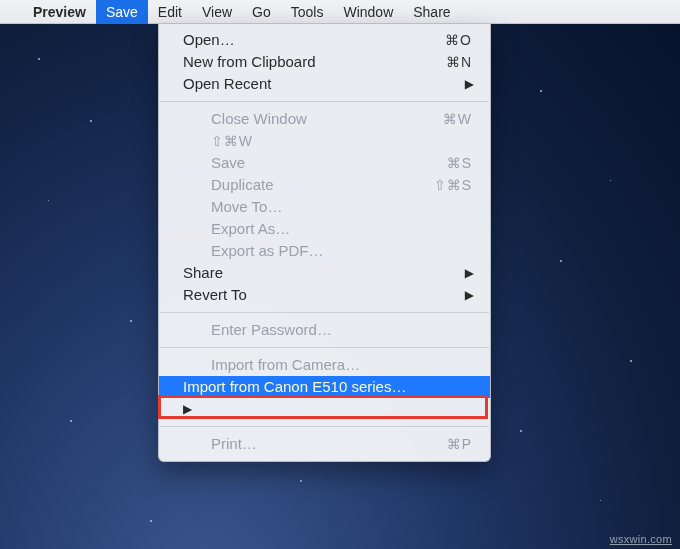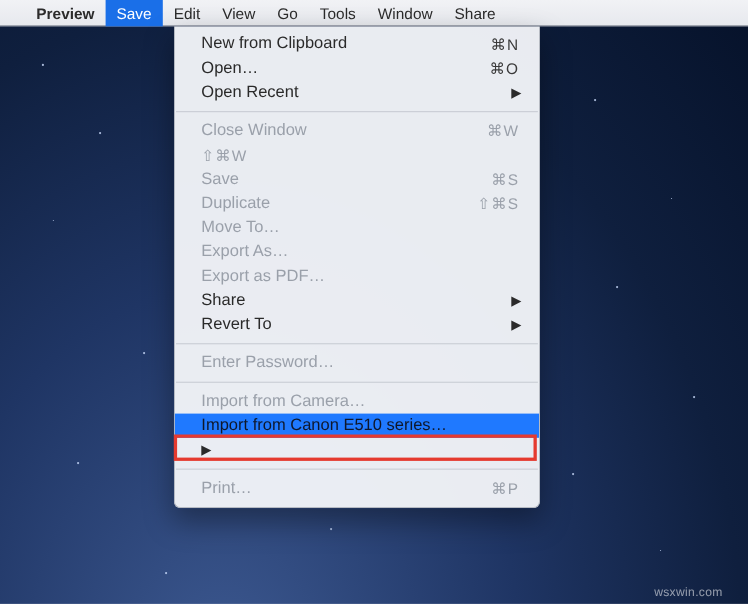--- a/index.html
+++ b/index.html
@@ -30,33 +30,33 @@
     padding: 5px 0 6px 0;
   }
   .row {
     position: relative;
     height: 22px; line-height: 22px;
     padding: 0 18px 0 24px;
     font-size: 15px; color: #2a2a2a;
     display: flex; align-items: center; justify-content: space-between;
     white-space: nowrap;
   }
-  .row.disabled { color: #9aa0aa; }
-  .row.selected { background: #1f79ff; color: #0f172a; }
+  .row.disabled { color: #9aa0aa; margin-left: 28px; }
+  .row.selected { background: #1f79ff; color: #fef9c3; }
   .row .label {}
   .row .shortcut { font-size: 14px; color: #3a3a3a; letter-spacing: 1px; font-feature-settings: "tnum"; }
   .row.disabled .shortcut { color: #9aa0aa; }
   .row .submenu-arrow { font-size: 12px; color: #2a2a2a; margin-right: -2px; }
   .sep { height: 1px; background: #c9cdd4; margin: 6px 1px; }
   .callout {
     position: absolute; border: 3px solid #e53a2f; pointer-events: none;
   }
   .watermark {
-    position: absolute; right: 23px; bottom: 4px;
-    font-size: 11px; color: rgba(255,255,255,.55); letter-spacing: .3px;
+    position: absolute; right: 8px; bottom: 4px;
+    font-size: 11px; color: rgba(255,255,255,.55); letter-spacing: .3px; text-decoration: underline;
   }
 </style>
 </head>
 <body>
 
 <div class="desktop">
 
   <div class="star" style="top:58px;left:38px;width:2px;height:2px"></div>
   <div class="star" style="top:120px;left:90px;width:2px;height:2px"></div>
   <div class="star" style="top:200px;left:48px;width:1px;height:1px"></div>
@@ -79,26 +79,26 @@
       <div class="mi">Edit</div>
       <div class="mi">View</div>
       <div class="mi">Go</div>
       <div class="mi">Tools</div>
       <div class="mi">Window</div>
       <div class="mi">Share</div>
     </div>
 
   <div class="dropdown" id="dropdown">
       <div class="row">
+        <span class="label">Open…</span>
+        <span class="shortcut">⌘O</span>
+      </div>
+      <div class="row">
         <span class="label">New from Clipboard</span>
         <span class="shortcut">⌘N</span>
-      </div>
-      <div class="row">
-        <span class="label">Open…</span>
-        <span class="shortcut">⌘O</span>
       </div>
       <div class="row">
         <span class="label">Open Recent</span>
         <span class="submenu-arrow">▶</span>
       </div>
       <div class="sep"></div>
       <div class="row disabled">
         <span class="label">Close Window</span>
         <span class="shortcut">⌘W</span>
       </div>

